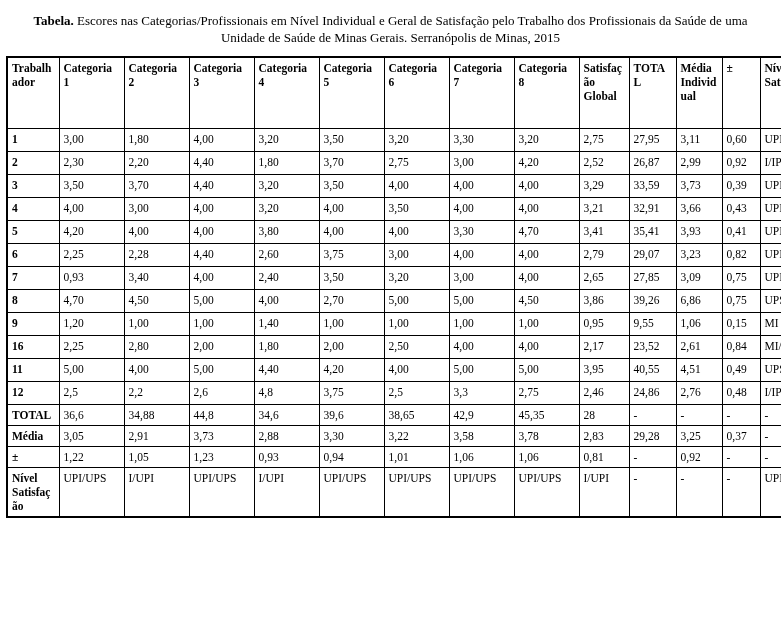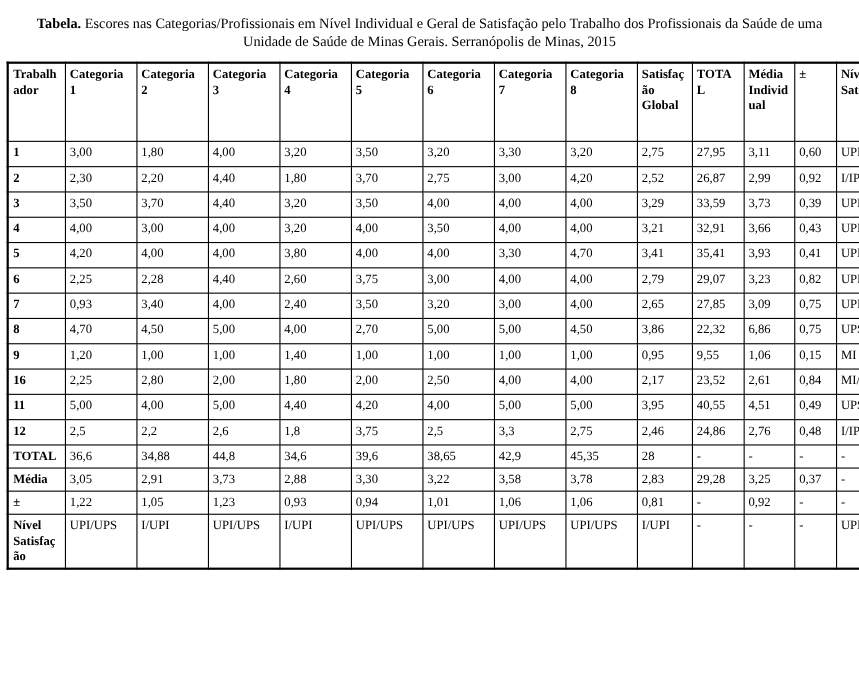--- a/index.html
+++ b/index.html
@@ -242,21 +242,21 @@
         <td class="rowlabel">8</td>
         <td>4,70</td>
         <td>4,50</td>
         <td>5,00</td>
         <td>4,00</td>
         <td>2,70</td>
         <td>5,00</td>
         <td>5,00</td>
         <td>4,50</td>
         <td>3,86</td>
-        <td>22,32</td>
+        <td>39,26</td>
         <td>6,86</td>
         <td>0,75</td>
         <td>UPS/S</td>
       </tr>
       <tr class="datarow">
         <td class="rowlabel">9</td>
         <td>1,20</td>
         <td>1,00</td>
         <td>1,00</td>
         <td>1,40</td>
@@ -300,21 +300,21 @@
         <td>40,55</td>
         <td>4,51</td>
         <td>0,49</td>
         <td>UPS/S</td>
       </tr>
       <tr class="datarow">
         <td class="rowlabel">12</td>
         <td>2,5</td>
         <td>2,2</td>
         <td>2,6</td>
-        <td>1,8</td>
+        <td>4,8</td>
         <td>3,75</td>
         <td>2,5</td>
         <td>3,3</td>
         <td>2,75</td>
         <td>2,46</td>
         <td>24,86</td>
         <td>2,76</td>
         <td>0,48</td>
         <td>I/IPI</td>
       </tr>

